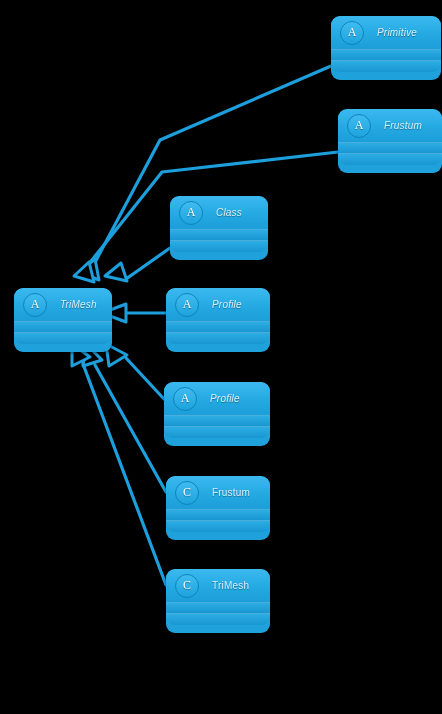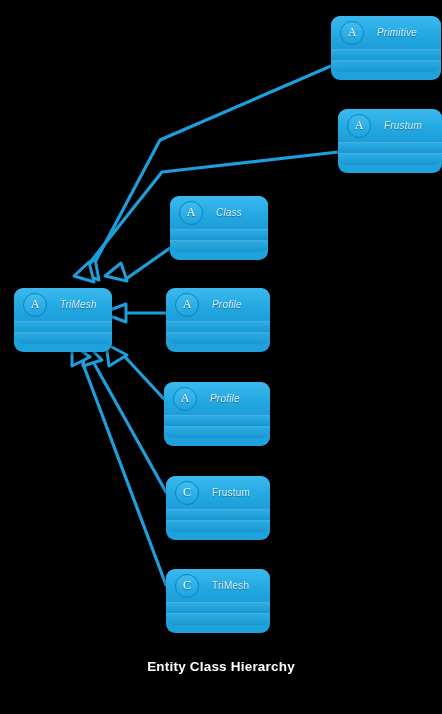--- a/index.html
+++ b/index.html
@@ -131,15 +131,14 @@
 
   <div class="node" style="left:166px;top:569px;width:104px;height:64px">
     <div class="title">
       <div class="stereo">C</div>
       <div class="nm cls">TriMesh</div>
     </div>
     <div class="band"></div>
     <div class="band b2"></div>
   </div>
 
-  <div class="caption" style="top:659px">Entity Class Hierarchy</div>
 
 </div>
 
 </body></html>

